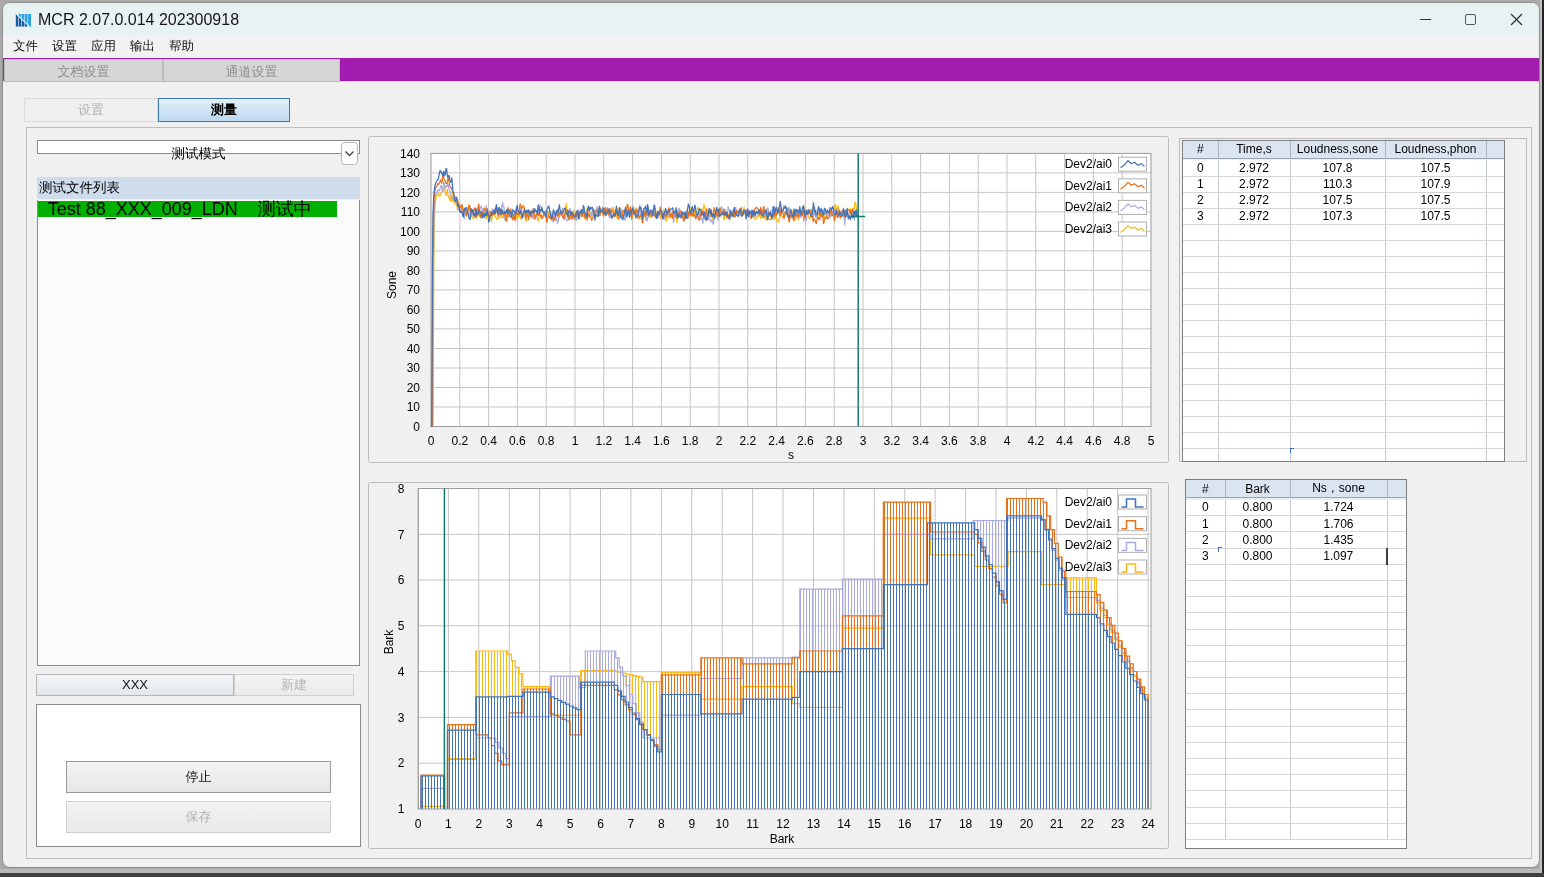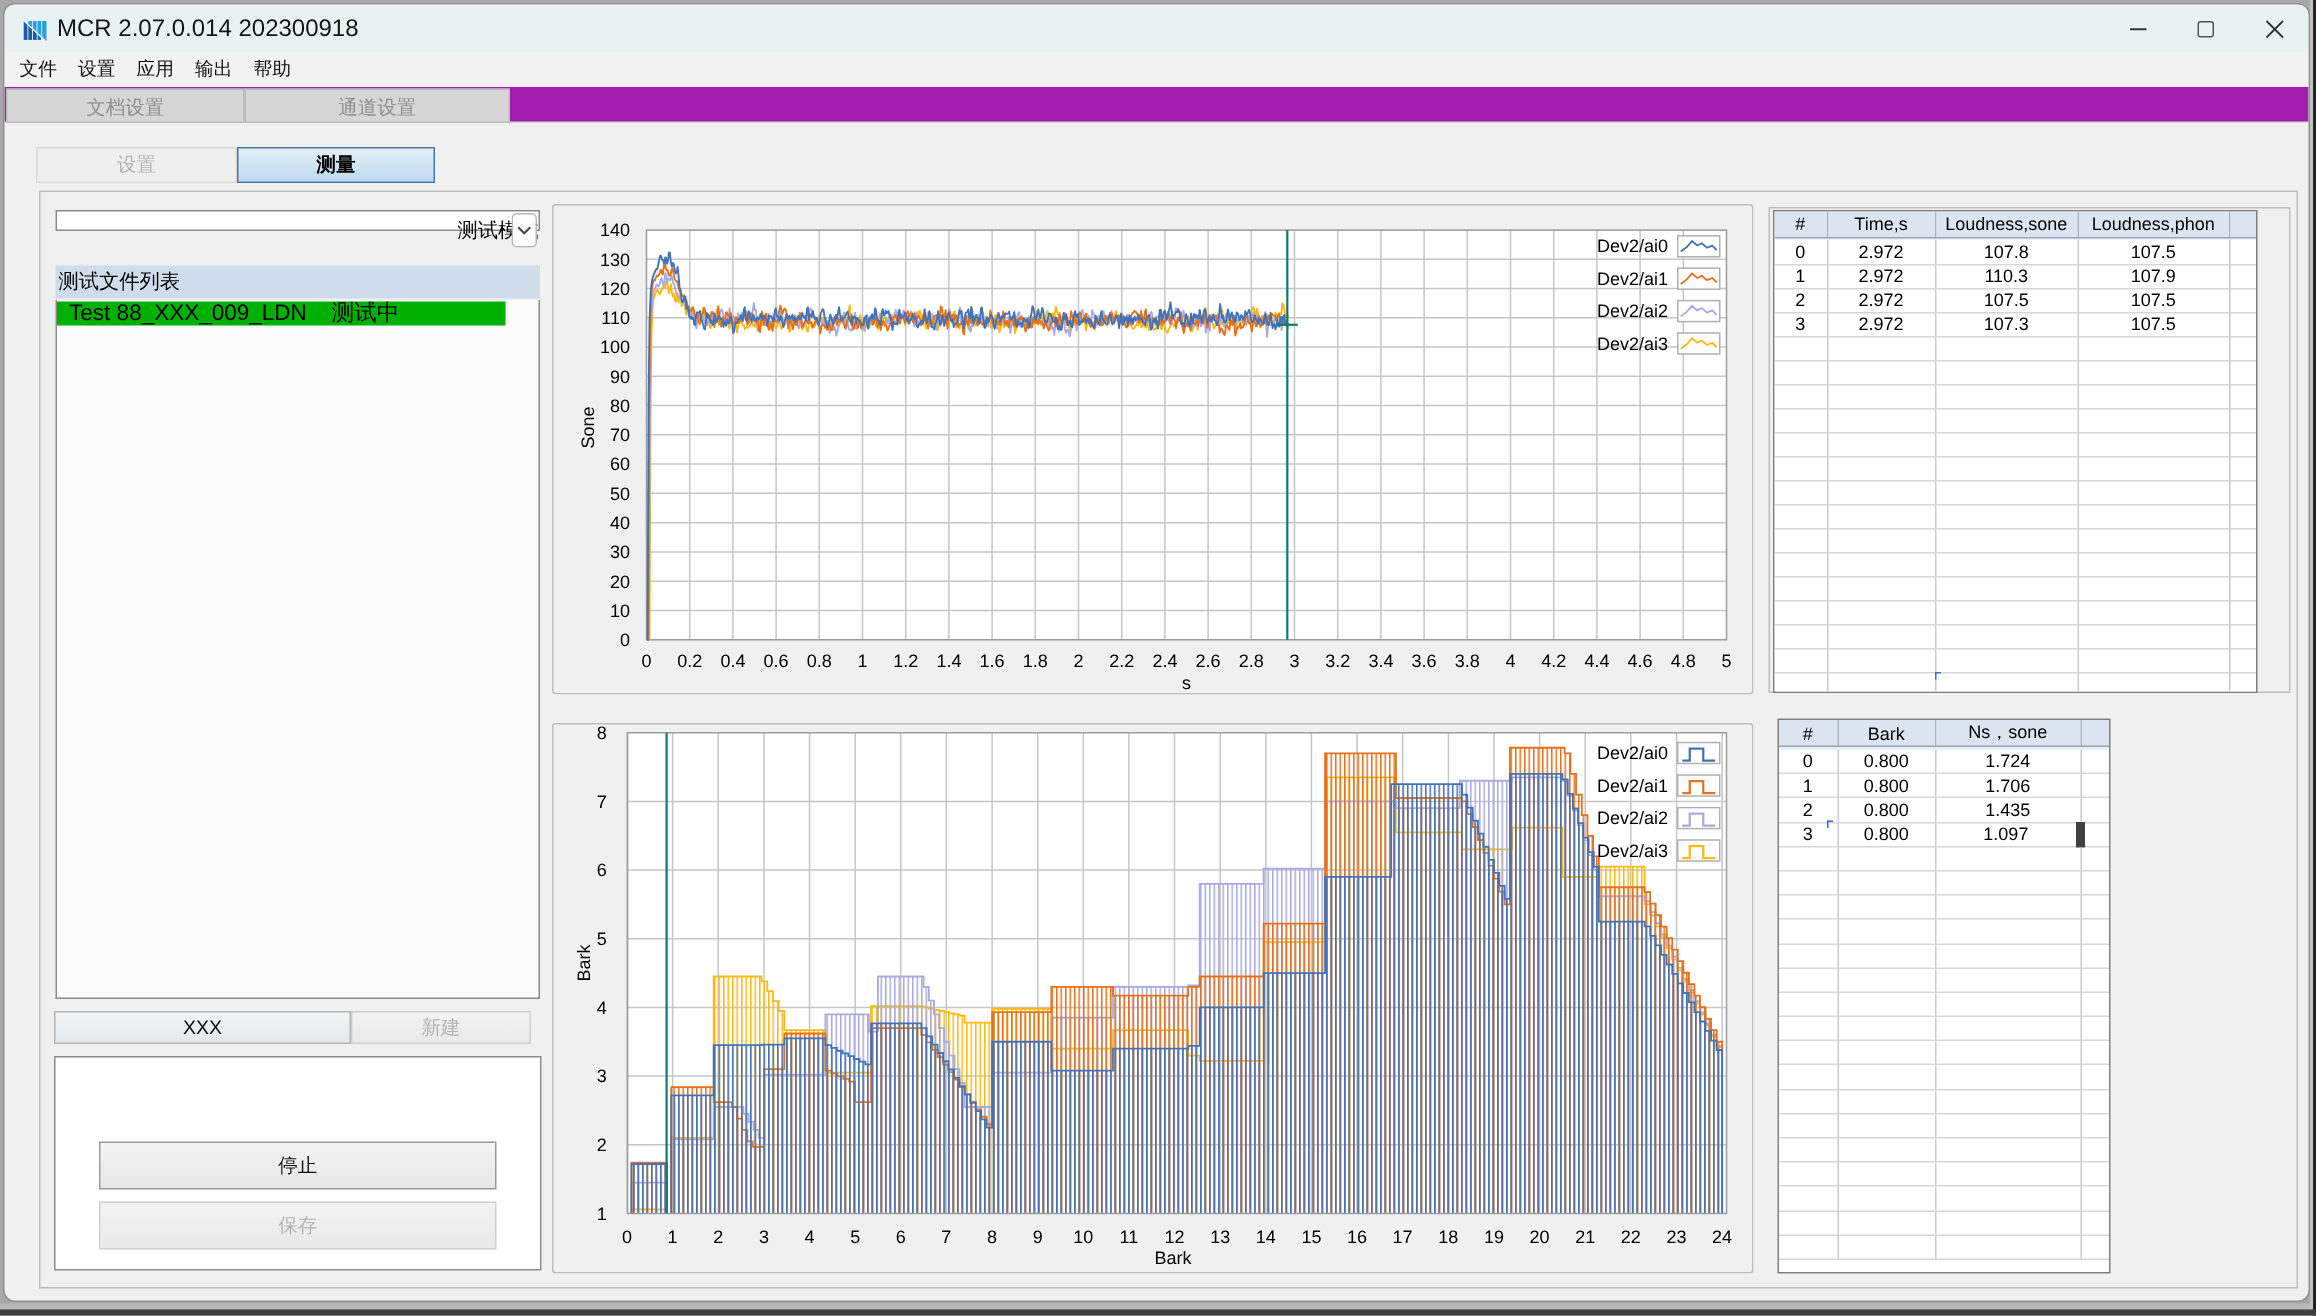--- a/index.html
+++ b/index.html
@@ -65,29 +65,29 @@
 <span class="menuitem" style="left:166px">帮助</span>
 </div>
 <div id="tabrow">
 <div class="abs" style="left:0;top:23px;width:100%;height:1px;background:#d9d9d9"></div>
 <div class="tab tabg" style="left:1px;width:159px">文档设置</div>
 <div class="tab tabg" style="left:160px;width:177px">通道设置</div>
 </div>
 <div class="btn dis" style="left:21px;top:95px;width:134px;height:24px;line-height:22px;background:#efefef;border-color:#dadada">设置</div>
 <div class="abs" style="left:155px;top:95px;width:132px;height:24px;border:1px solid #3f76ae;background:linear-gradient(#e3f0fa,#bcd9ef);font-size:13px;font-weight:bold;text-align:center;line-height:22px;color:#000">测量</div>
 <div class="groupbox" style="left:23px;top:124px;width:1506px;height:732px"></div>
-<div class="abs" style="left:34px;top:137px;width:323px;height:14px;background:#fff;border:1px solid #8a8a8a;font-size:13.5px;text-align:right;line-height:25px;color:#000">测试模式
+<div class="abs" style="left:34px;top:137px;width:323px;height:14px;background:#fff;border:1px solid #8a8a8a;font-size:13.5px;text-align:center;line-height:25px;color:#000">测试模式
 <svg class="abs" style="left:303px;top:1px" width="18" height="23" viewBox="0 0 18 23">
         <rect x="0.5" y="0.5" width="16" height="22" rx="3" fill="#fdfdfd" stroke="#b5b5b5"></rect>
         <path d="M4.5 9.5 L8.5 13.5 L12.5 9.5" fill="none" stroke="#444" stroke-width="1.3"></path>
       </svg>
 </div>
 <div class="abs" style="left:34px;top:174px;width:323px;height:22px;background:#cfdcec;font-size:13.5px;line-height:22px;color:#000;padding-left:2px">测试文件列表</div>
 <div class="abs" style="left:34px;top:197px;width:323px;height:466px;background:#fbfbfb;border:1px solid #8a8a8a;border-top:none"></div>
-<div class="abs" style="left:35px;top:198px;width:299px;height:16px;background:#00b000;font-size:15px;line-height:16px;color:#000;white-space:pre">  Test 88_XXX_009_LDN    测试中</div>
+<div class="abs" style="left:35px;top:198px;width:299px;height:16px;background:#00b000;font-size:18px;line-height:16px;color:#000;white-space:pre">  Test 88_XXX_009_LDN    测试中</div>
 <div class="btn" style="left:33px;top:671px;width:198px;height:22px;line-height:20px;background:linear-gradient(#f2f5f6,#e2e8ea)">XXX</div>
 <div class="btn dis" style="left:231px;top:671px;width:120px;height:22px;line-height:20px">新建</div>
 <div class="abs" style="left:33px;top:701px;width:325px;height:143px;background:#fff;border:1px solid #8a8a8a"></div>
 <div class="btn dis" style="left:63px;top:798px;width:265px;height:32px;line-height:30px">保存</div>
 <div class="btn" style="left:63px;top:758px;width:265px;height:32px;line-height:30px;border-color:#9a9a9a">停止</div>
 <svg class="abs" style="left:365px;top:133px" width="801" height="327" viewBox="0 0 801 327">
       <rect x="0.5" y="0.5" width="800" height="326" fill="#f0f0f0" stroke="#bdbdbd" rx="2"></rect>
       <rect x="63" y="17.400000000000006" width="720" height="273.1" fill="#ffffff"></rect>
       <g stroke="#c5c5c5" stroke-width="1">
         <line x1="91.8" y1="17.400000000000006" x2="91.8" y2="290.5"></line>
@@ -508,21 +508,21 @@
           </tr>
           <tr>
             <td style="border-right:1px solid #c6cad2;border-bottom:1px solid #d6d6d6;height:16.2px">2</td>
             <td style="border-right:1px solid #c6cad2;border-bottom:1px solid #d6d6d6;height:16.2px">0.800</td>
             <td style="border-right:1px solid #c6cad2;border-bottom:1px solid #d6d6d6;height:16.2px">1.435</td>
             <td style="border-bottom:1px solid #d6d6d6"></td>
           </tr>
           <tr>
             <td style="border-right:1px solid #c6cad2;border-bottom:1px solid #d6d6d6;height:16.2px">3</td>
             <td style="border-right:1px solid #c6cad2;border-bottom:1px solid #d6d6d6;height:16.2px">0.800</td>
-            <td style="border-right:6px solid #404040;border-bottom:1px solid #d6d6d6;height:16.2px">1.097</td>
+            <td style="border-right:2px solid #404040;border-bottom:1px solid #d6d6d6;height:16.2px">1.097</td>
             <td style="border-bottom:1px solid #d6d6d6"></td>
           </tr>
           <tr>
             <td style="border-right:1px solid #c6cad2;border-bottom:1px solid #d6d6d6;height:16.2px"></td>
             <td style="border-right:1px solid #c6cad2;border-bottom:1px solid #d6d6d6;height:16.2px"></td>
             <td style="border-right:1px solid #c6cad2;border-bottom:1px solid #d6d6d6;height:16.2px"></td>
             <td style="border-bottom:1px solid #d6d6d6"></td>
           </tr>
           <tr>
             <td style="border-right:1px solid #c6cad2;border-bottom:1px solid #d6d6d6;height:16.2px"></td>

